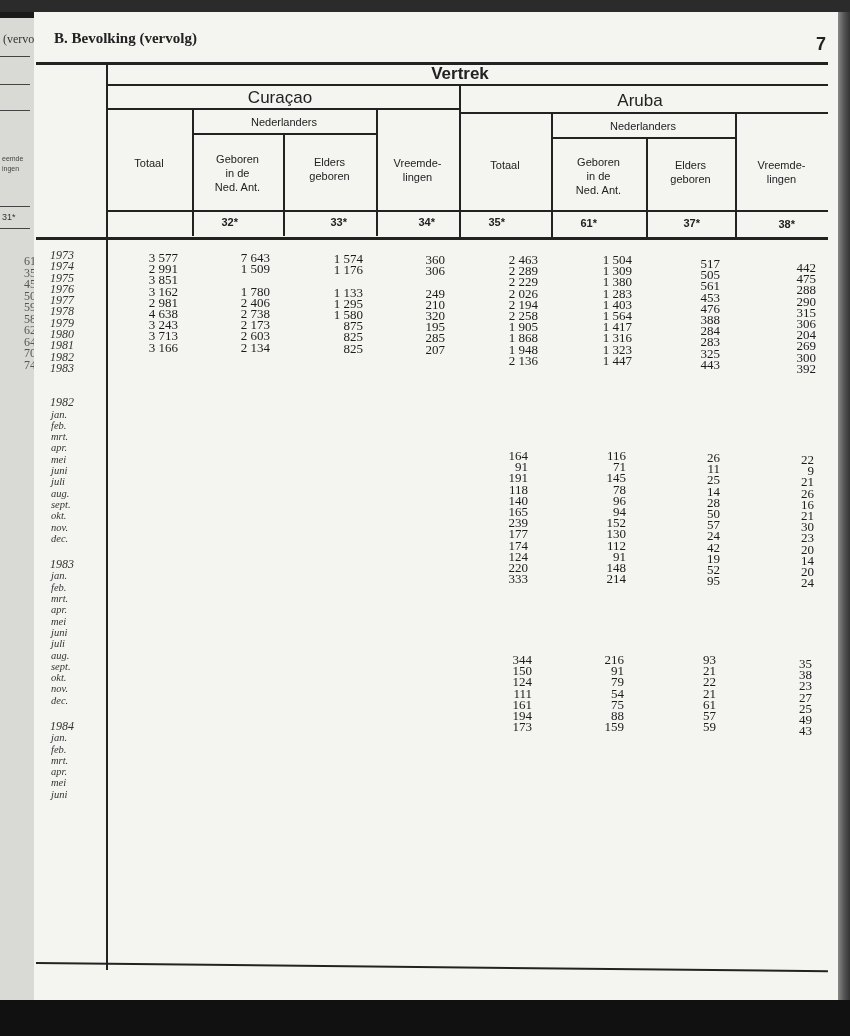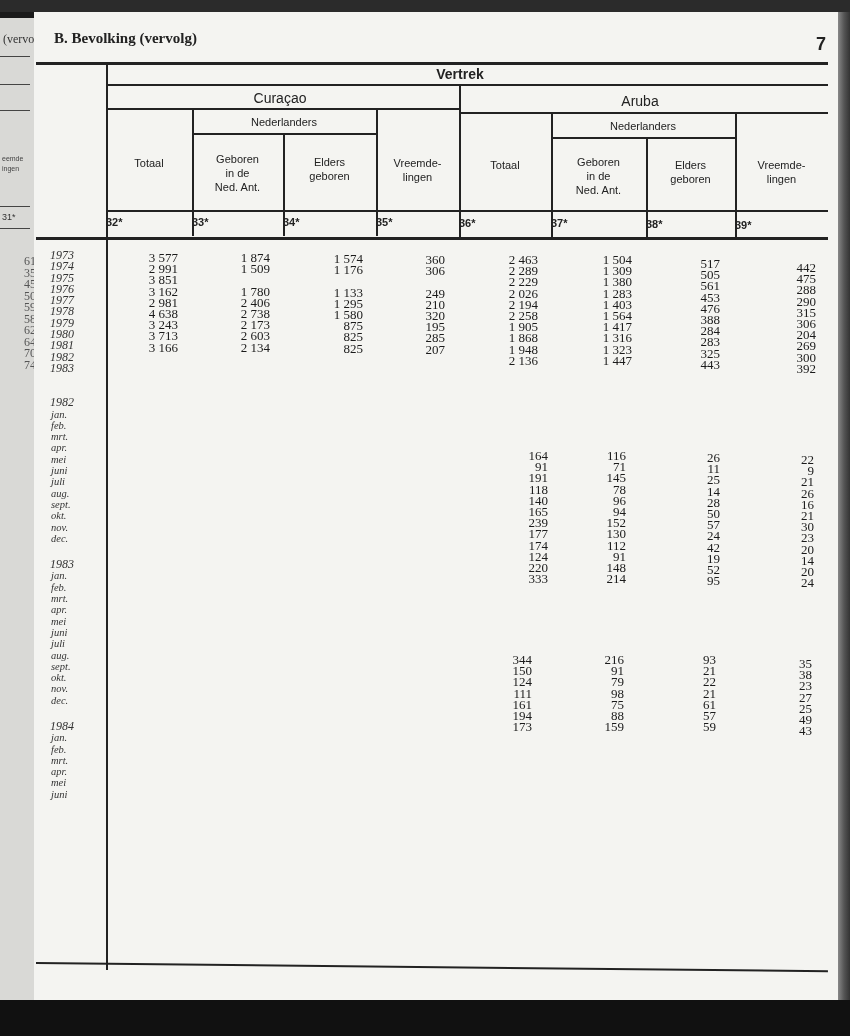--- a/index.html
+++ b/index.html
@@ -12,22 +12,22 @@
   .prev-page .pcolnum{position:absolute;left:2px;top:194px;font-family:"Liberation Sans",sans-serif;font-size:9px;color:#333;}
   .prev-page .pvals{position:absolute;left:24px;top:238px;font-size:12px;color:#555;line-height:11.5px;}
   .page{position:absolute;left:34px;top:12px;width:804px;height:1000px;background:#f4f4f1;}
   .spine{position:absolute;left:838px;top:12px;width:12px;height:1000px;background:linear-gradient(90deg,#888,#555 50%,#333);}
   .bottomblack{position:absolute;left:0;top:1000px;width:850px;height:36px;background:#111;}
   .page-title{position:absolute;left:54px;top:30px;font-size:15px;font-weight:bold;color:#222;}
   .page-num{position:absolute;left:816px;top:34px;font-size:18px;font-weight:bold;color:#222;font-family:"Liberation Sans",sans-serif;}
   .hline{position:absolute;background:#222;}
   .vline{position:absolute;background:#222;width:1.5px;}
   .hd{position:absolute;font-family:"Liberation Sans",sans-serif;font-size:11px;color:#222;text-align:center;line-height:14px;}
-  .hd.big{font-size:14px;}
-  .cn{position:absolute;font-family:"Liberation Sans",sans-serif;font-size:11px;font-weight:bold;color:#222;text-align:left;}
+  .hd.big{font-size:17px;}
+  .cn{position:absolute;font-family:"Liberation Sans",sans-serif;font-size:11px;font-weight:bold;color:#222;text-align:right;padding-left:46px;}
   .rowlabels{position:absolute;left:40px;top:250px;width:50px;font-style:italic;font-size:11px;color:#333;line-height:11.3px;text-align:left;}
   .rowlabels .yr{font-size:12px;padding-left:10px;}
   .rowlabels .mo{padding-left:11px;font-size:10.5px;}
   .col{position:absolute;font-size:13px;color:#1a1a1a;line-height:11.2px;text-align:right;}
   .col div{height:11.2px;}
   .col.bold{font-weight:normal;text-align:right;}
 </style>
 </head>
 <body>
 
@@ -114,21 +114,21 @@
 </div>
 <div class="hd" style="left:735px;top:158px;width:93px">
   <div>Vreemde-</div>
     <div>lingen</div>
 </div>
 
 <div class="cn" style="left:106px;top:216px;width:86px">32*</div>
 <div class="cn" style="left:192px;top:216px;width:109px">33*</div>
 <div class="cn" style="left:283px;top:216px;width:106px">34*</div>
 <div class="cn" style="left:376px;top:216px;width:83px">35*</div>
-<div class="cn" style="left:459px;top:217px;width:92px">36*</div>
+<div class="cn" style="left:459px;top:217px;width:92px">61*</div>
 <div class="cn" style="left:551px;top:217px;width:103px">37*</div>
 <div class="cn" style="left:646px;top:218px;width:103px">38*</div>
 <div class="cn" style="left:735px;top:219px;width:93px">39*</div>
 
 <div class="rowlabels">
   <div class="yr">1973</div>
   <div class="yr">1974</div>
   <div class="yr">1975</div>
   <div class="yr">1976</div>
   <div class="yr">1977</div>
@@ -181,21 +181,21 @@
     <div>2 991</div>
     <div>3 851</div>
     <div>3 162</div>
     <div>2 981</div>
     <div>4 638</div>
     <div>3 243</div>
     <div>3 713</div>
     <div>3 166</div>
 </div>
 <div class="col" style="left:212px;top:252px;width:58px">
-  <div>1 874</div>
+  <div>7 643</div>
     <div>1 509</div>
     <div></div>
     <div>1 780</div>
     <div>2 406</div>
     <div>2 738</div>
     <div>2 173</div>
     <div>2 603</div>
     <div>2 134</div>
 </div>
 <div class="col" style="left:305px;top:253px;width:58px">
@@ -263,21 +263,21 @@
     <div>288</div>
     <div>290</div>
     <div>315</div>
     <div>306</div>
     <div>204</div>
     <div>269</div>
     <div>300</div>
     <div>392</div>
 </div>
 
-<div class="col" style="left:512px;top:450px;width:36px">
+<div class="col" style="left:492px;top:450px;width:36px">
   <div>164</div>
     <div>91</div>
     <div>191</div>
     <div>118</div>
     <div>140</div>
     <div>165</div>
     <div>239</div>
     <div>177</div>
     <div>174</div>
     <div>124</div>
@@ -333,21 +333,21 @@
     <div>124</div>
     <div>111</div>
     <div>161</div>
     <div>194</div>
     <div>173</div>
 </div>
 <div class="col" style="left:590px;top:654px;width:34px">
   <div>216</div>
     <div>91</div>
     <div>79</div>
-    <div>98</div>
+    <div>54</div>
     <div>75</div>
     <div>88</div>
     <div>159</div>
 </div>
 <div class="col" style="left:688px;top:654px;width:28px">
   <div>93</div>
     <div>21</div>
     <div>22</div>
     <div>21</div>
     <div>61</div>

